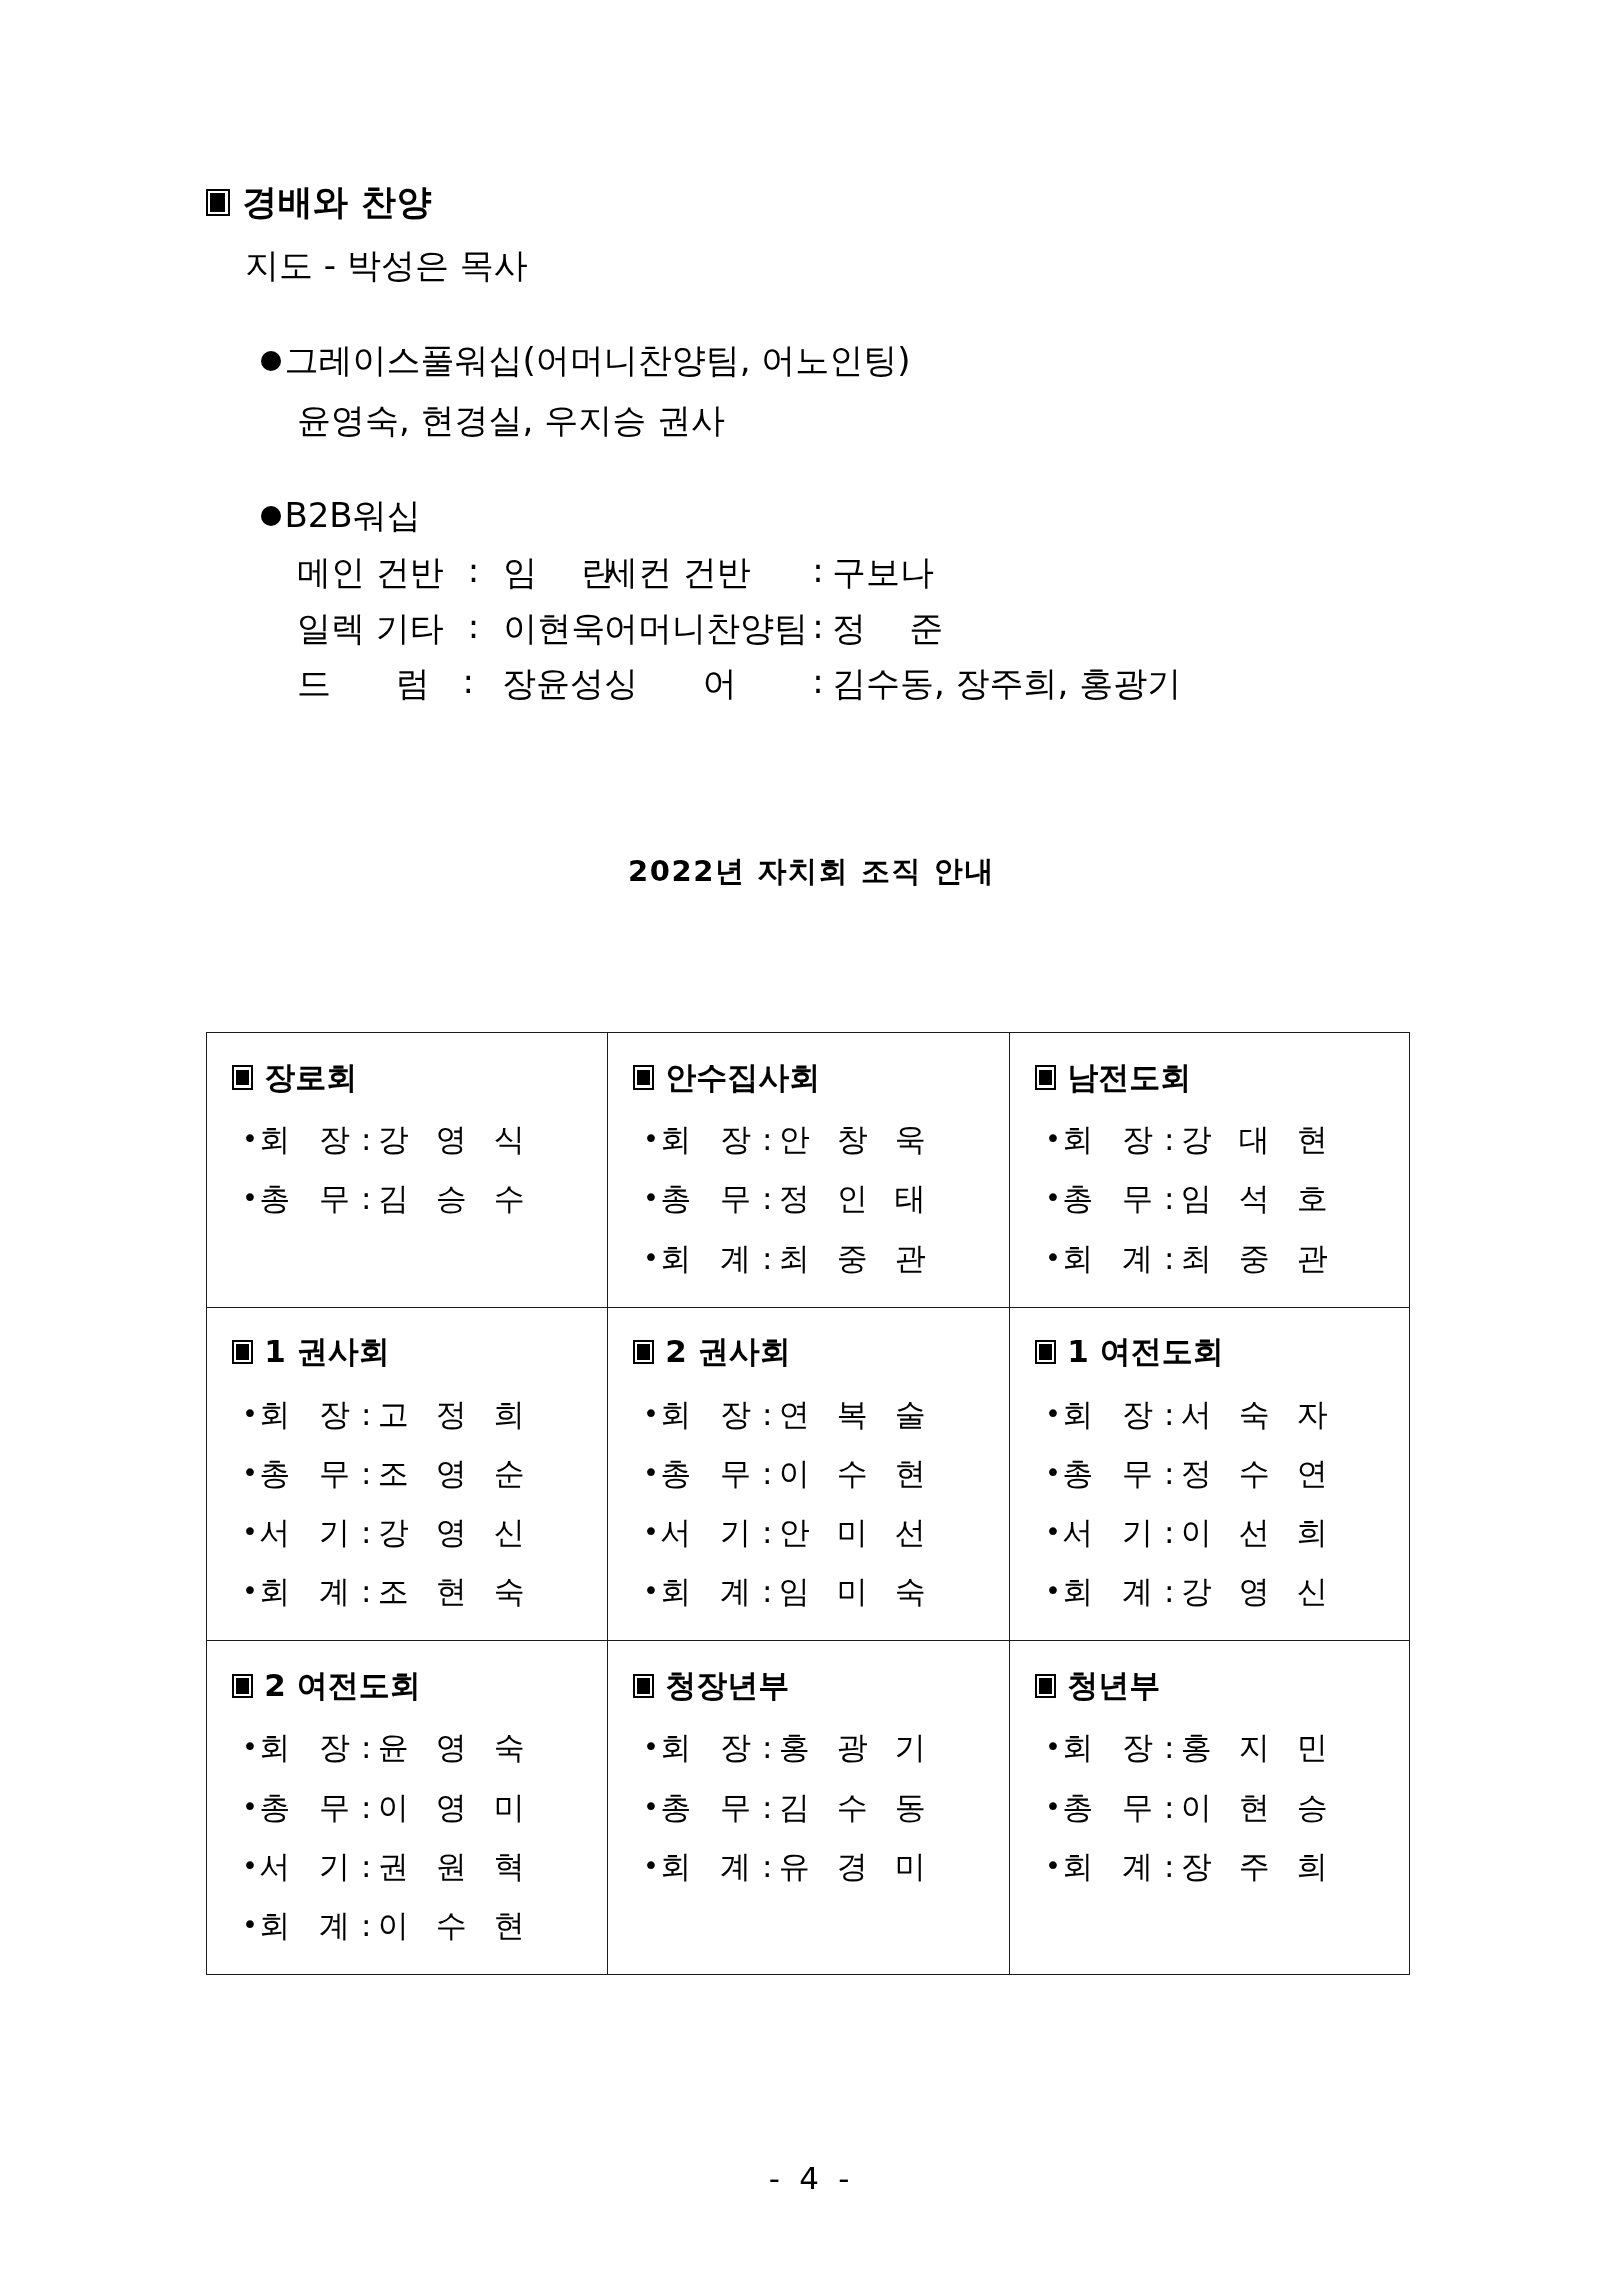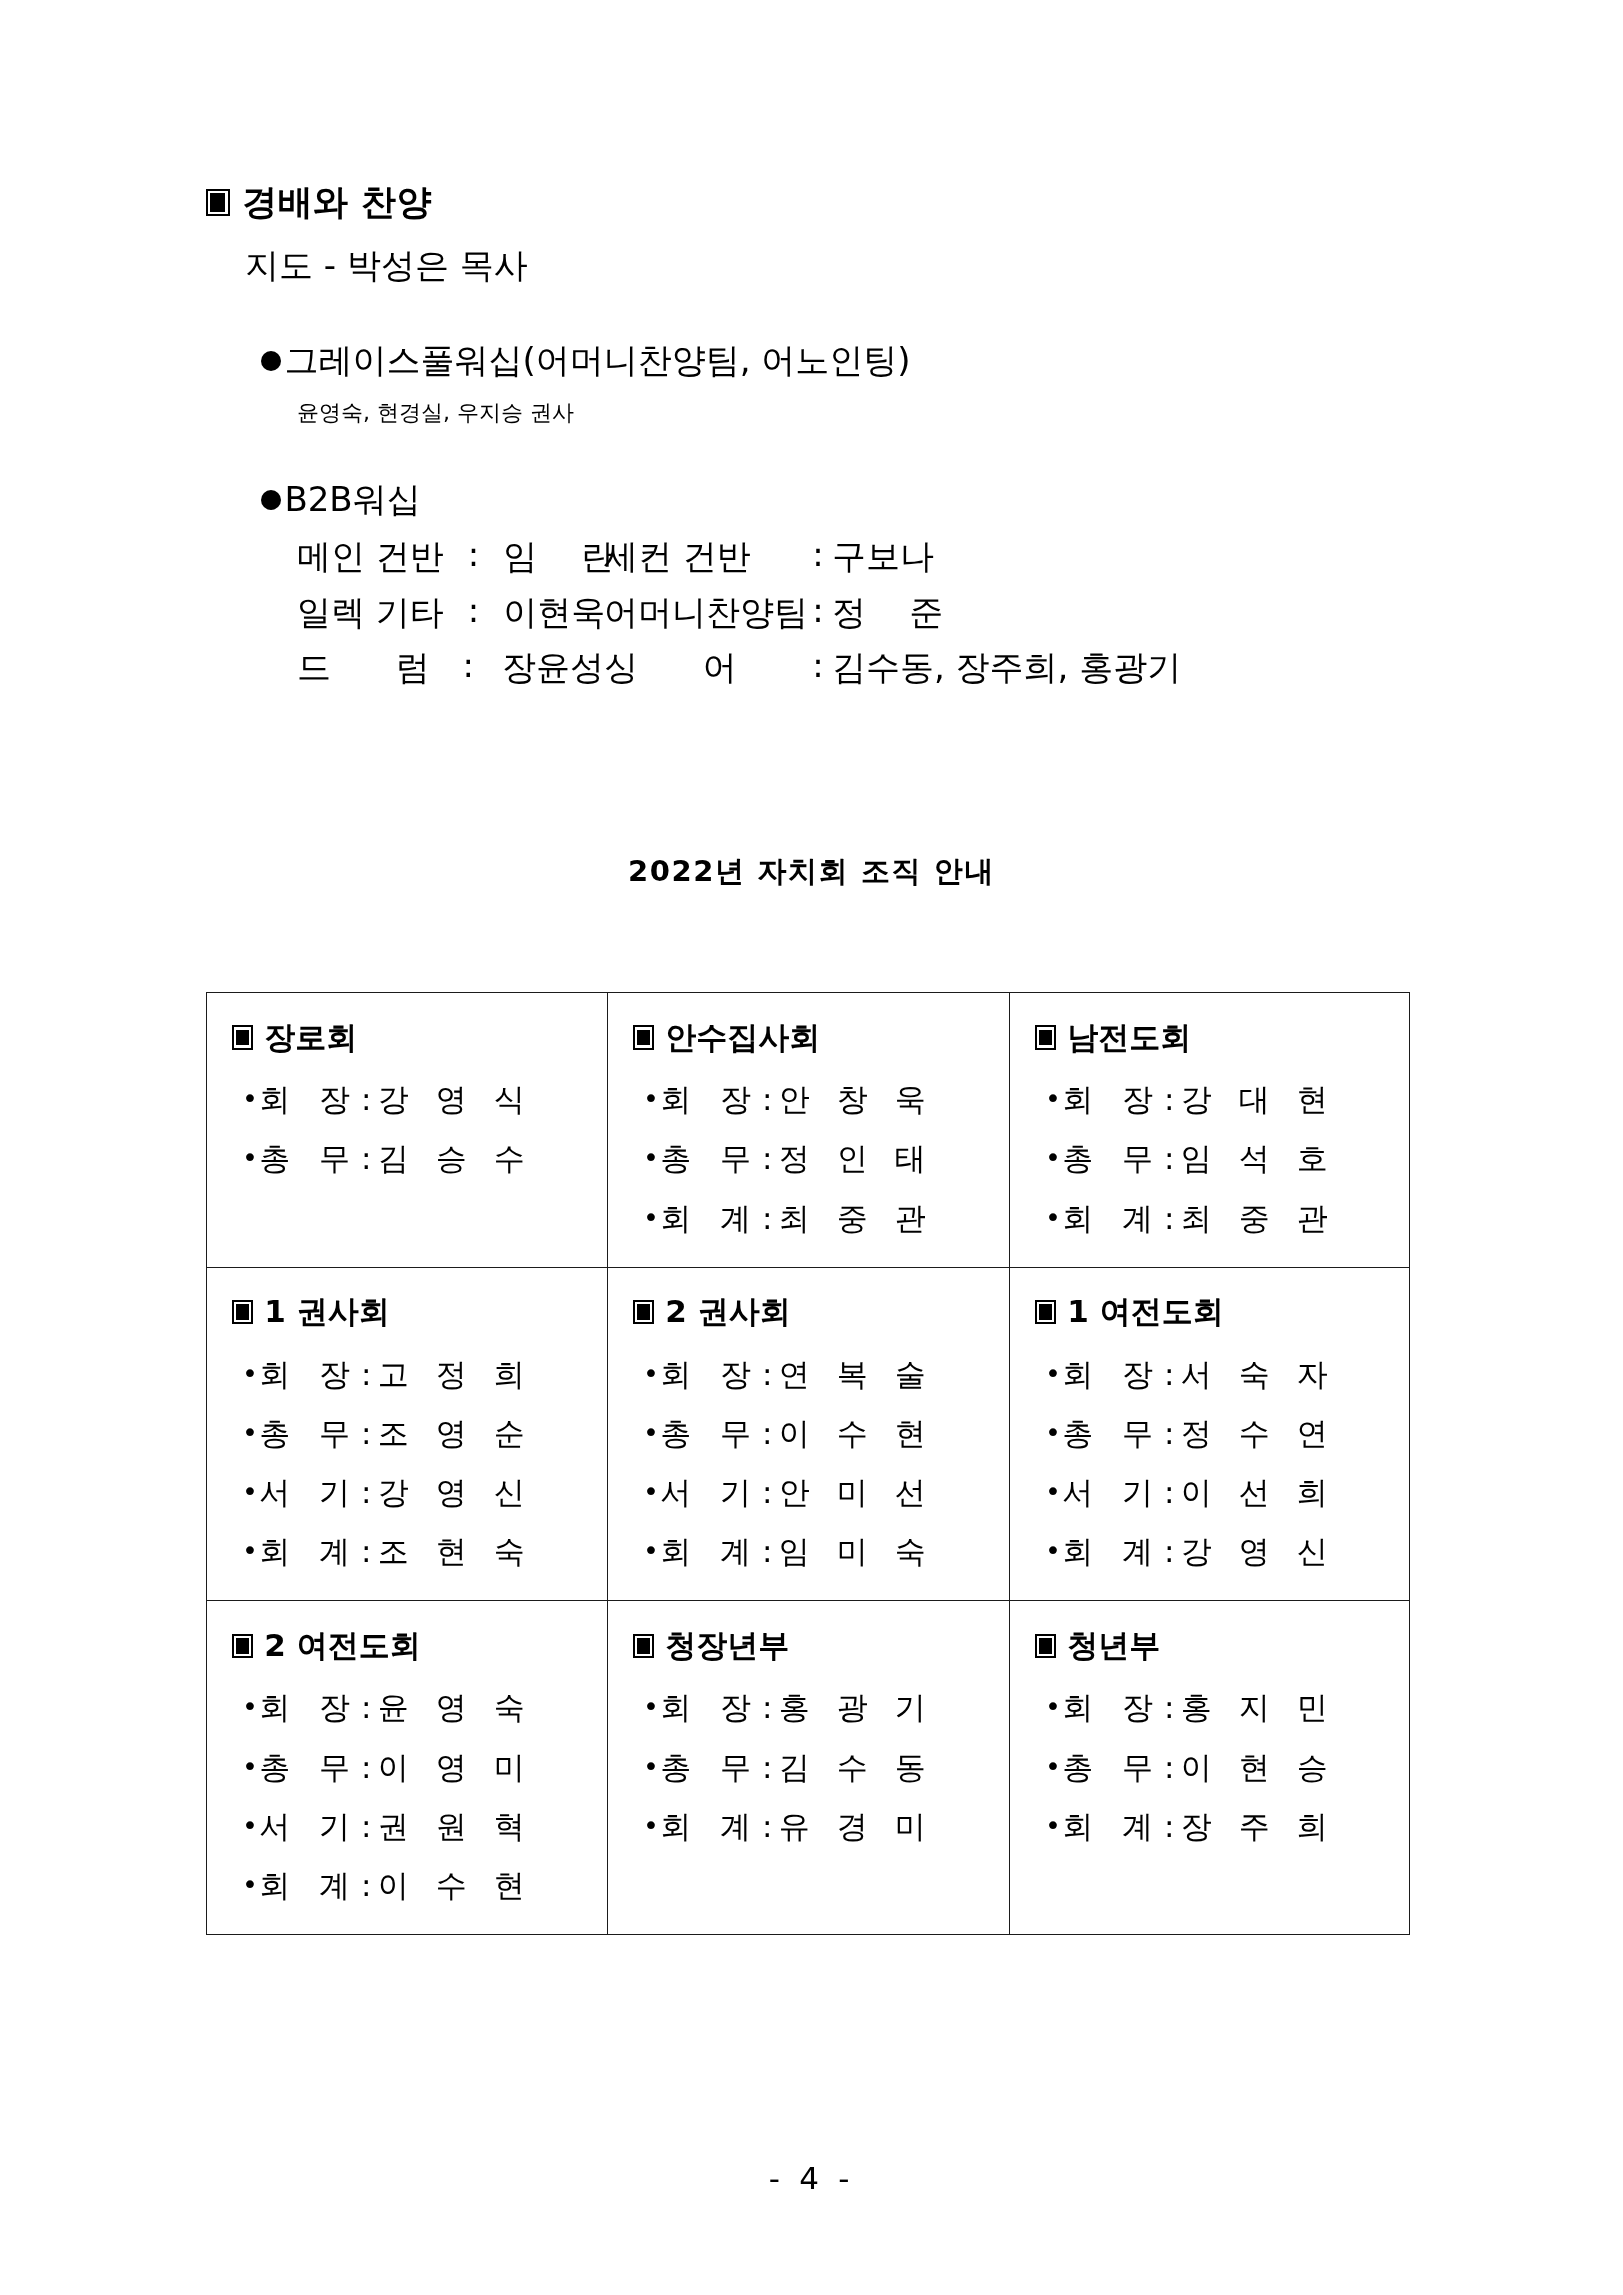--- a/index.html
+++ b/index.html
@@ -87,21 +87,21 @@
     width: 20.4px;
     height: 20.4px;
     border-radius: 50%;
     background: #000;
     flex: 0 0 auto;
   }
 
   .bullet-sub {
     margin-left: 297px;
     margin-top: 14px;
-    font-size: 22px;
+    font-size: 34px;
     white-space: pre;
   }
 
   .pair-rows {
     margin-left: 297px;
     margin-top: 11px;
     font-size: 34px;
   }
   .pair-row {
     display: flex;
@@ -126,21 +126,21 @@
     text-align: center;
     font-size: 29px;
     font-weight: bold;
     letter-spacing: 1.6px;
   }
 
   
   .org-table {
     position: absolute;
     left: 206px;
-    top: 992px;
+    top: 1032px;
     width: 1200px;
     border-collapse: collapse;
     table-layout: fixed;
   }
   .org-table td {
     border: 1.6px solid #1b1b1b;
     vertical-align: top;
     padding: 23.6px 0 27px 0;
   }
   .org-table td.c1 { width: 400px; }

